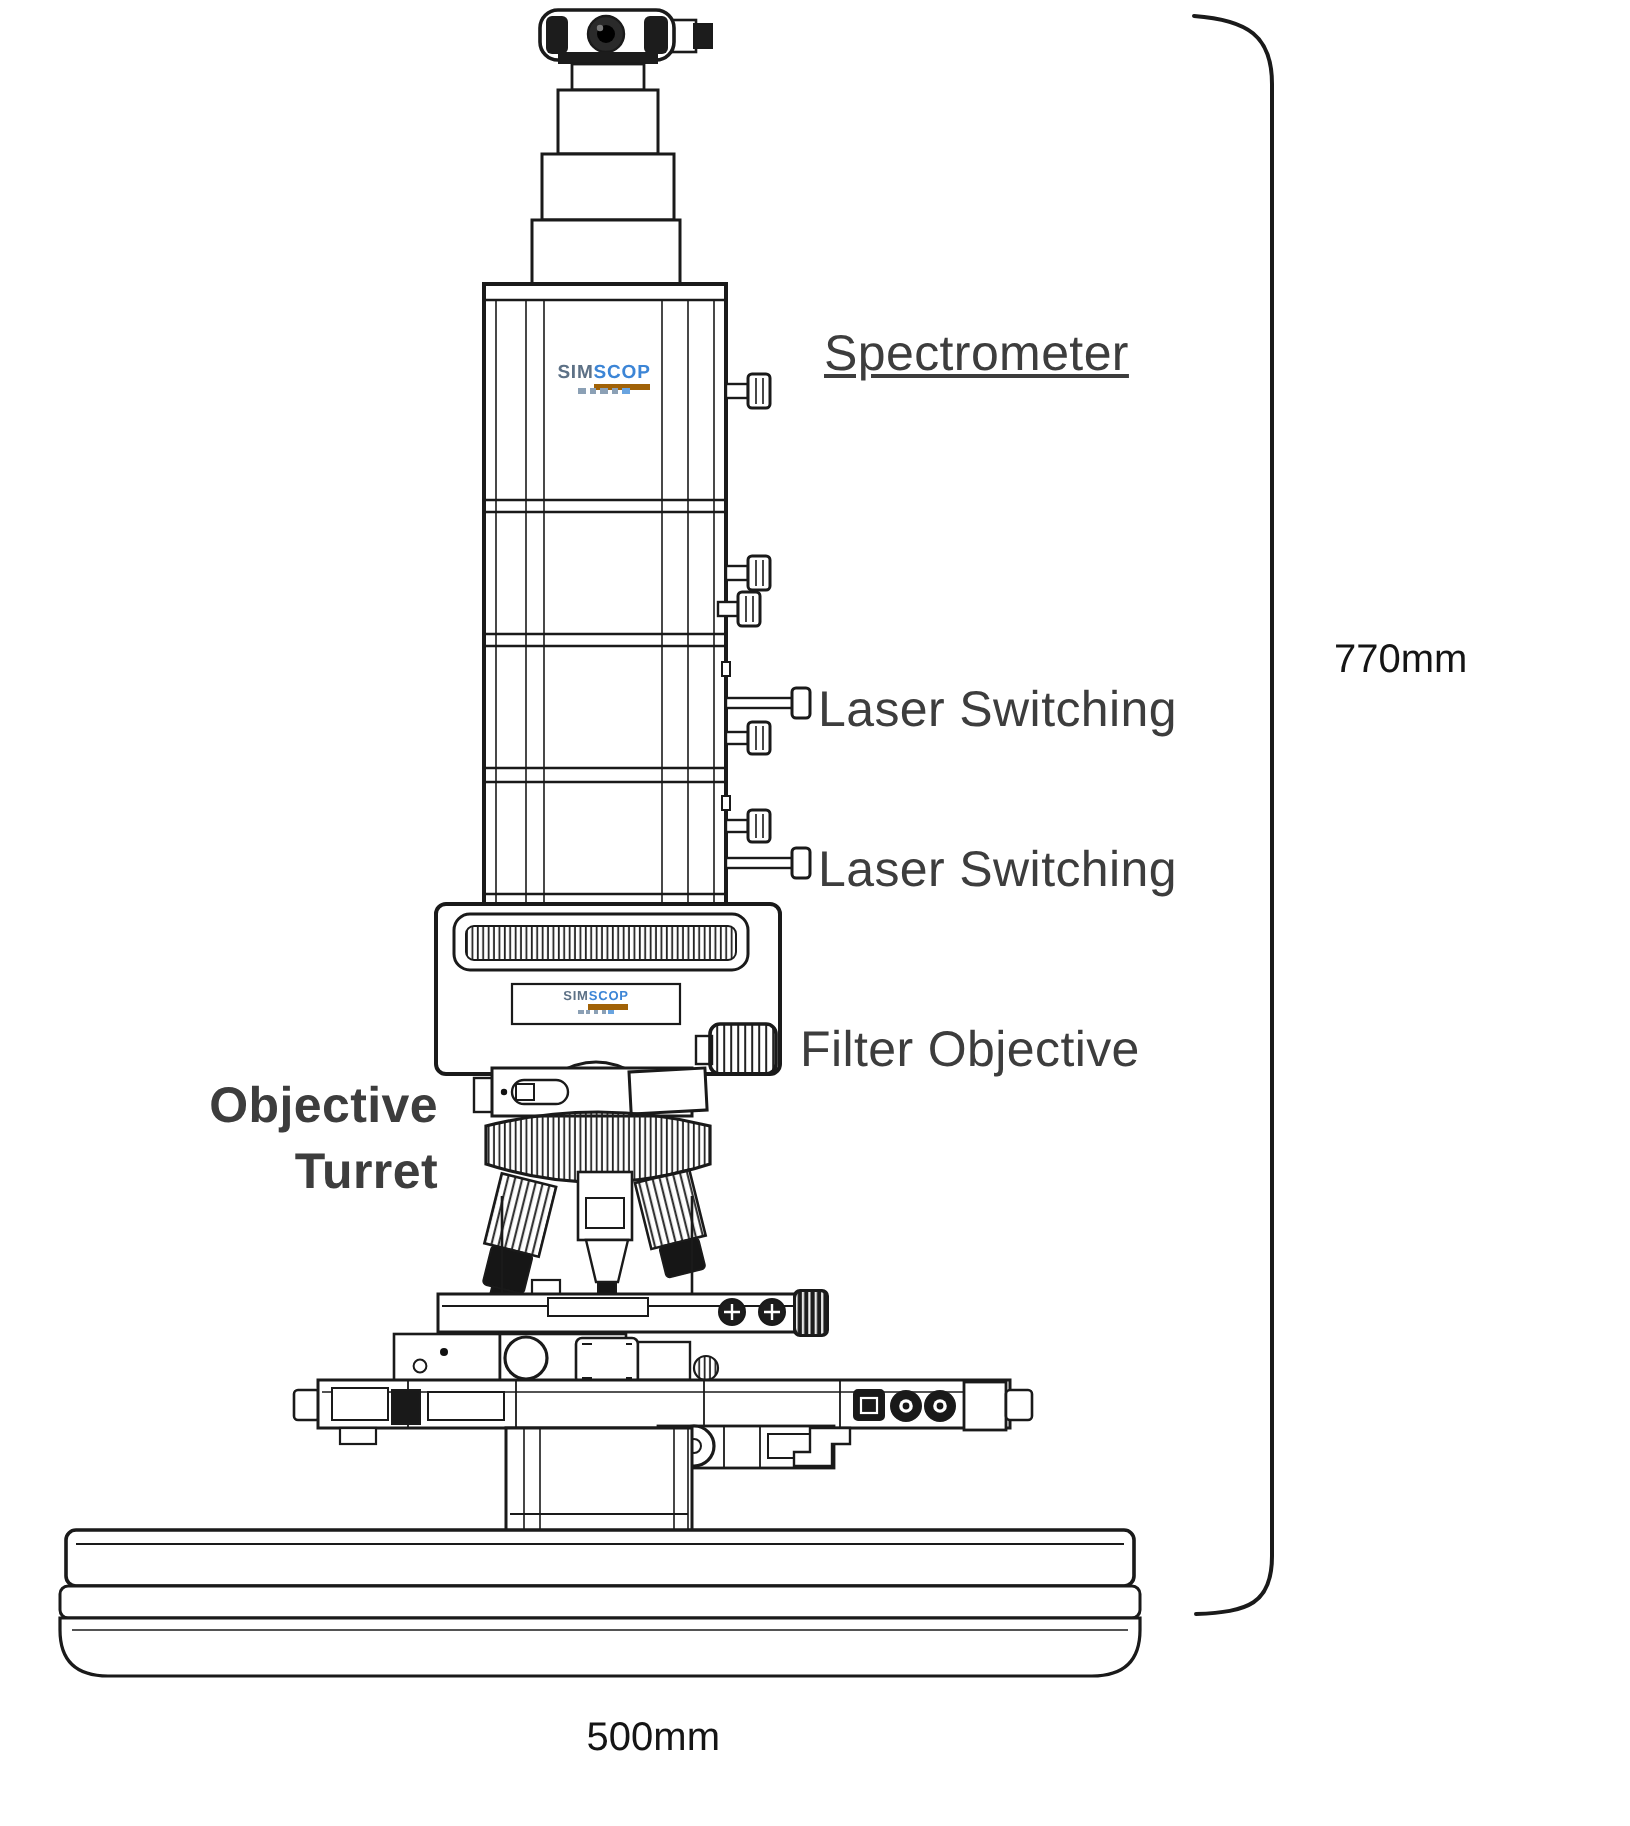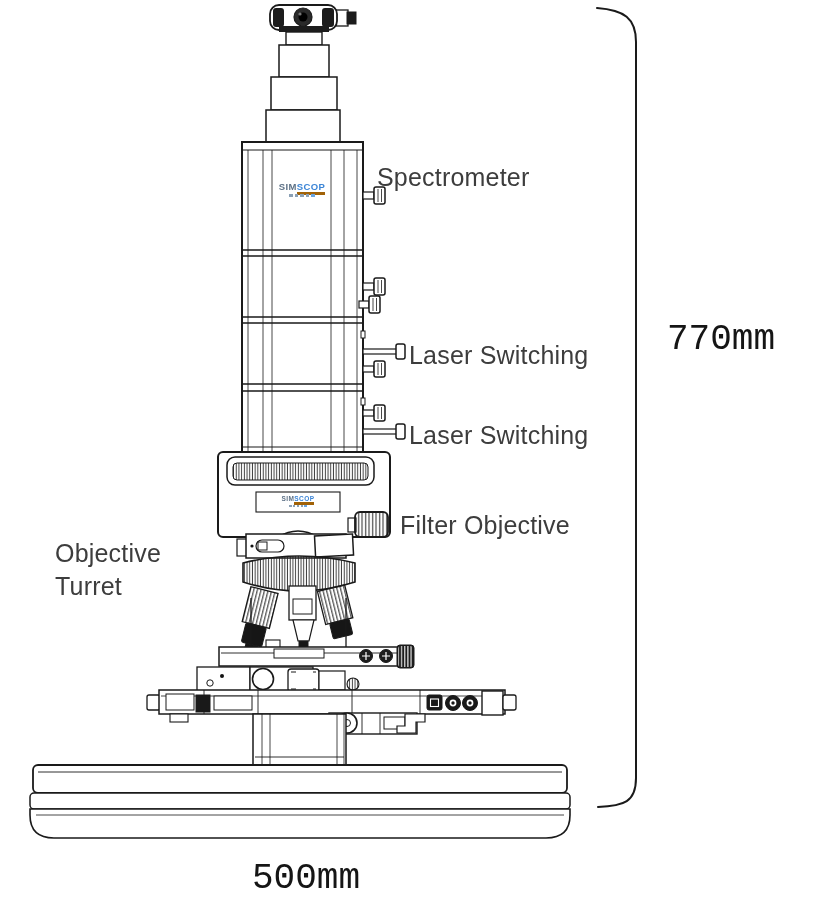--- a/index.html
+++ b/index.html
@@ -5,24 +5,24 @@
   html,body{margin:0;padding:0;}
   body{
     width:815px;height:913px;position:relative;background:#ffffff;
     font-family:"Liberation Sans","DejaVu Sans",sans-serif;overflow:hidden;
   }
   .drawing{position:absolute;top:0;left:0;}
   .lbl{
     position:absolute;color:#3d3d3d;font-size:25px;line-height:33px;
     letter-spacing:0.2px;white-space:nowrap;
   }
-  .lbl.right{}
+  .lbl.right{text-align:right;font-weight:bold;}
   .dim{
-    position:absolute;color:#151515;font-size:36px;
-    font-family:Liberation Mono, monospace;white-space:nowrap;
+    position:absolute;color:#151515;font-size:20px;
+    font-family:Liberation Sans, sans-serif;white-space:nowrap;
   }
   .logo{position:absolute;text-align:center;line-height:1;}
   .logo .l1{font-weight:bold;letter-spacing:0.4px;white-space:nowrap;}
   .logo .pfx{color:#5d7186;margin-top:48px;}
   .logo .sfx{color:#3c85d6;border-bottom:3px solid #a16207;}
   .logo .l2{display:flex;justify-content:center;margin-top:2px;}
   .logo-tower{left:276px;top:182px;width:52px;}
   .logo-tower .l1{font-size:9.5px;}
   .logo-tower .cjk{width:3.5px;height:3.5px;margin:0 1px;background:#8ba0b5;display:inline-block;}
   .logo-tower .cjk.blue{background:#69a4e0;}
@@ -235,21 +235,21 @@
     <rect x="33" y="765" width="534" height="28" rx="5" stroke-width="1.8"></rect>
     <path d="M38,772 H562" stroke-width="0.9"></path>
     <rect x="30" y="793" width="540" height="16" rx="4" stroke-width="1.5"></rect>
     <path d="M30,809 H570 V815 Q570,838 546,838 H54 Q30,838 30,815 Z" stroke-width="1.6"></path>
     <path d="M36,815 H564" stroke-width="0.8"></path>
   </g>
 
   <path d="M597,8 C624,10 636,18 636,42 L636,778 C636,802 624,806 598,807" fill="none" stroke="#1a1a1a" stroke-width="2" stroke-linecap="round"></path>
 </svg>
 
-<div class="lbl" style="left:377px;top:161px;">
+<div class="lbl" style="left:412px;top:161px;text-decoration:underline;">
   <div>Spectrometer</div>
 </div>
 
 <div class="lbl" style="left:409px;top:339px;">Laser Switching</div>
 
 <div class="lbl" style="left:409px;top:419px;">Laser Switching</div>
 
 <div class="lbl" style="left:400px;top:509px;">Filter Objective</div>
 
 <div class="lbl right" style="left:55px;top:537px;width:164px;">

